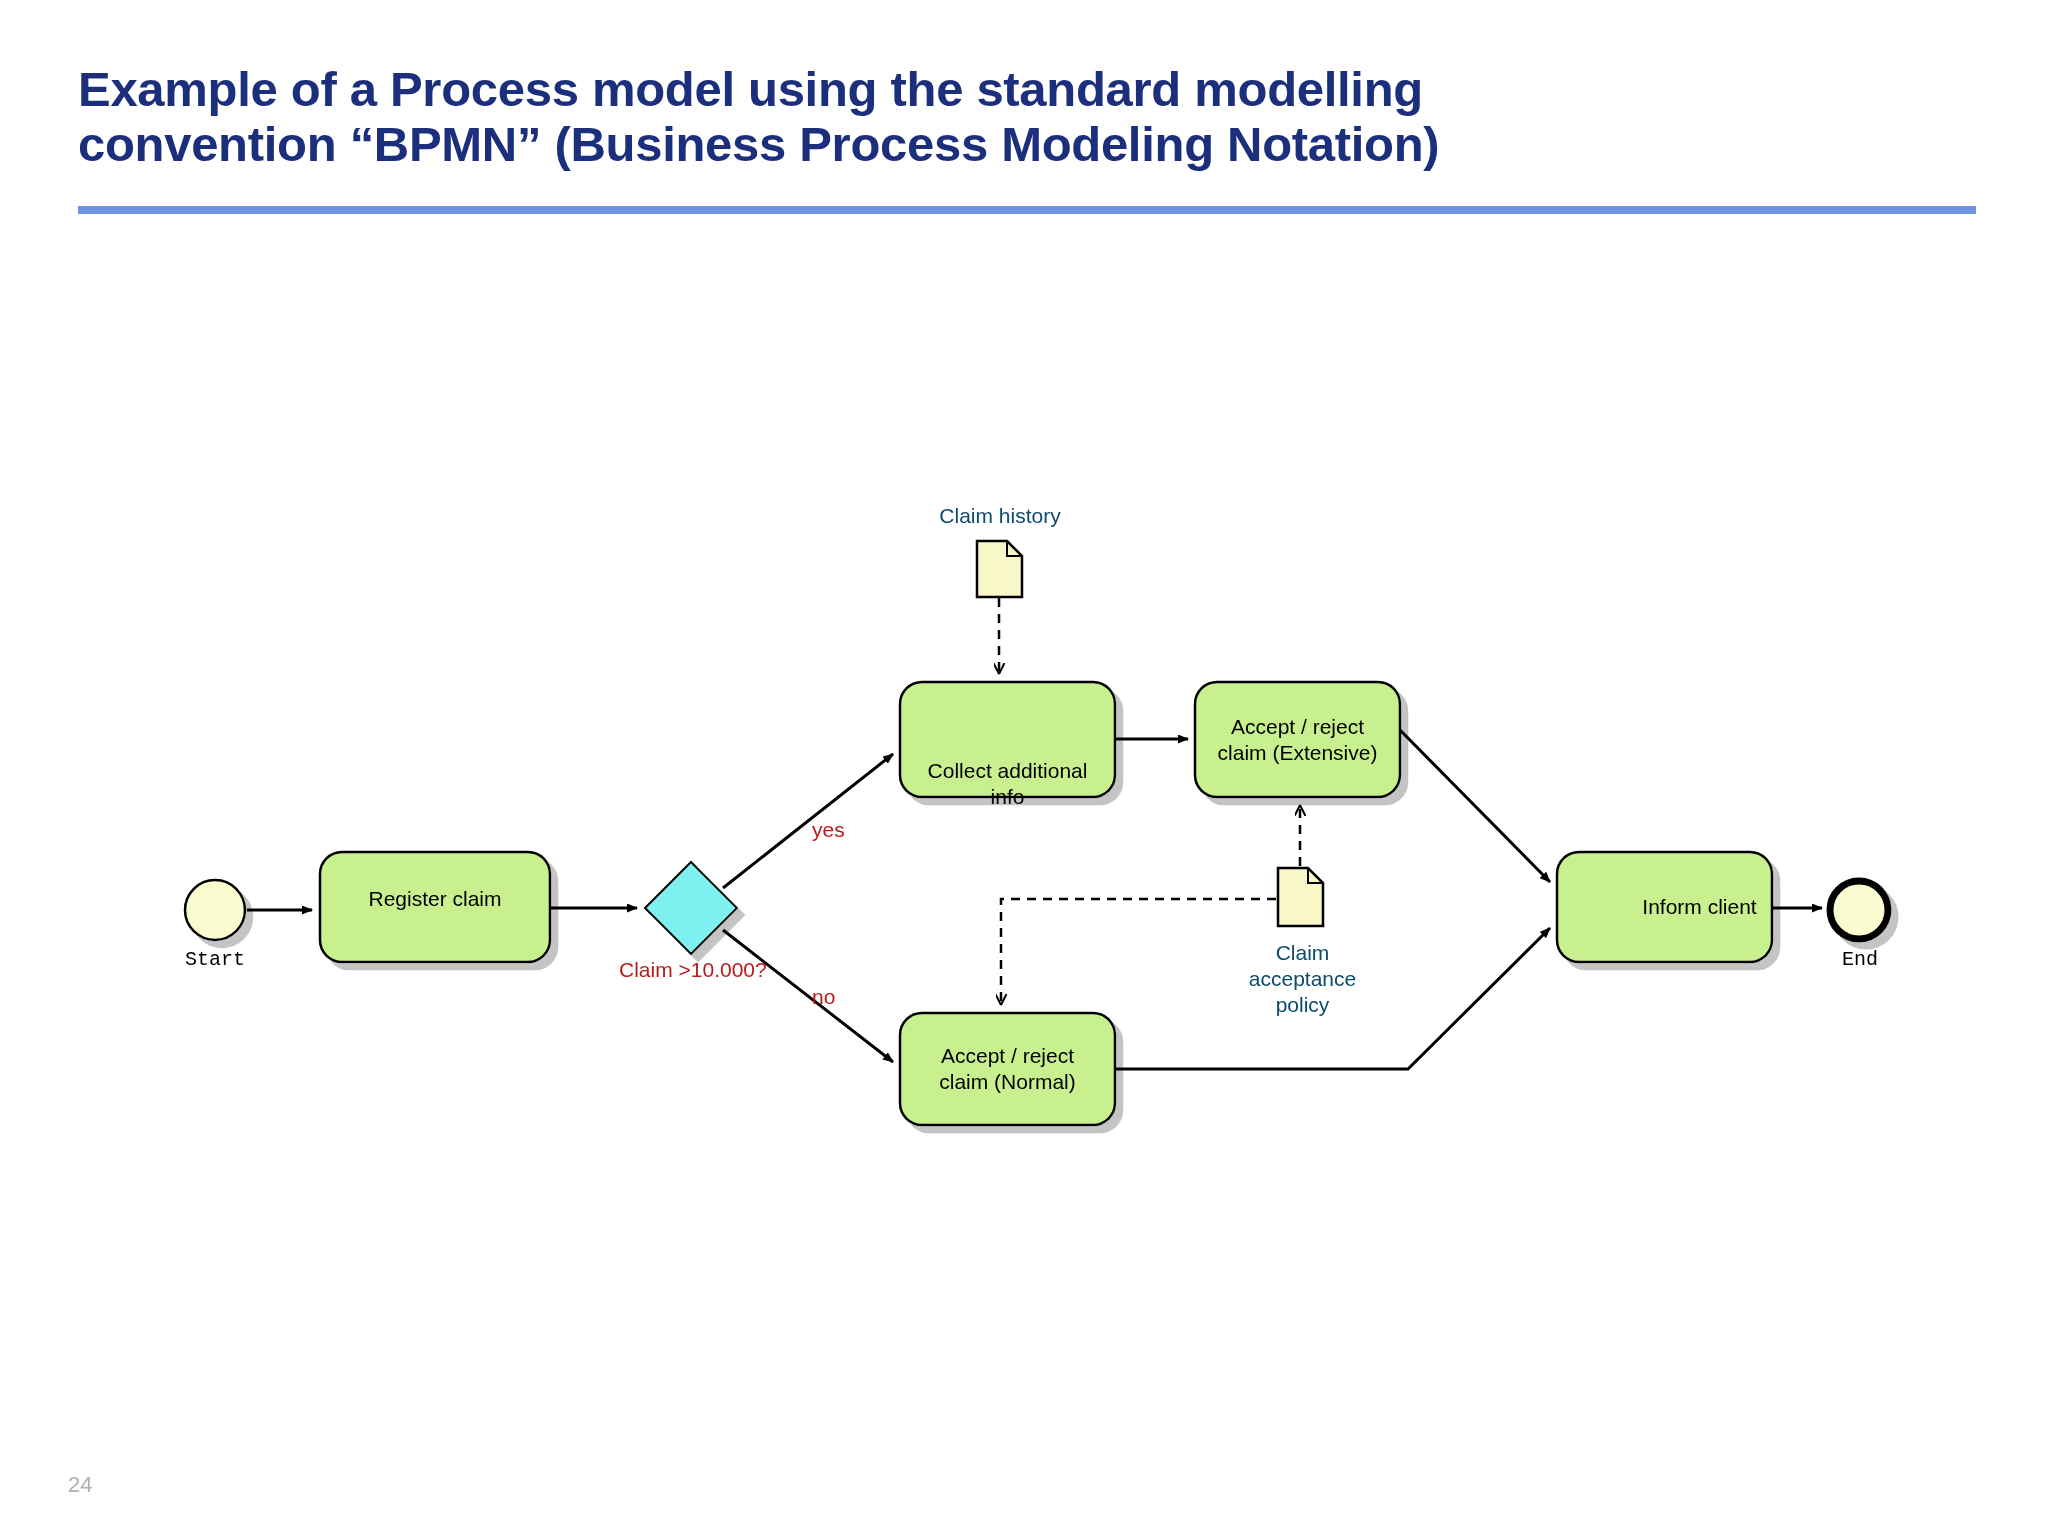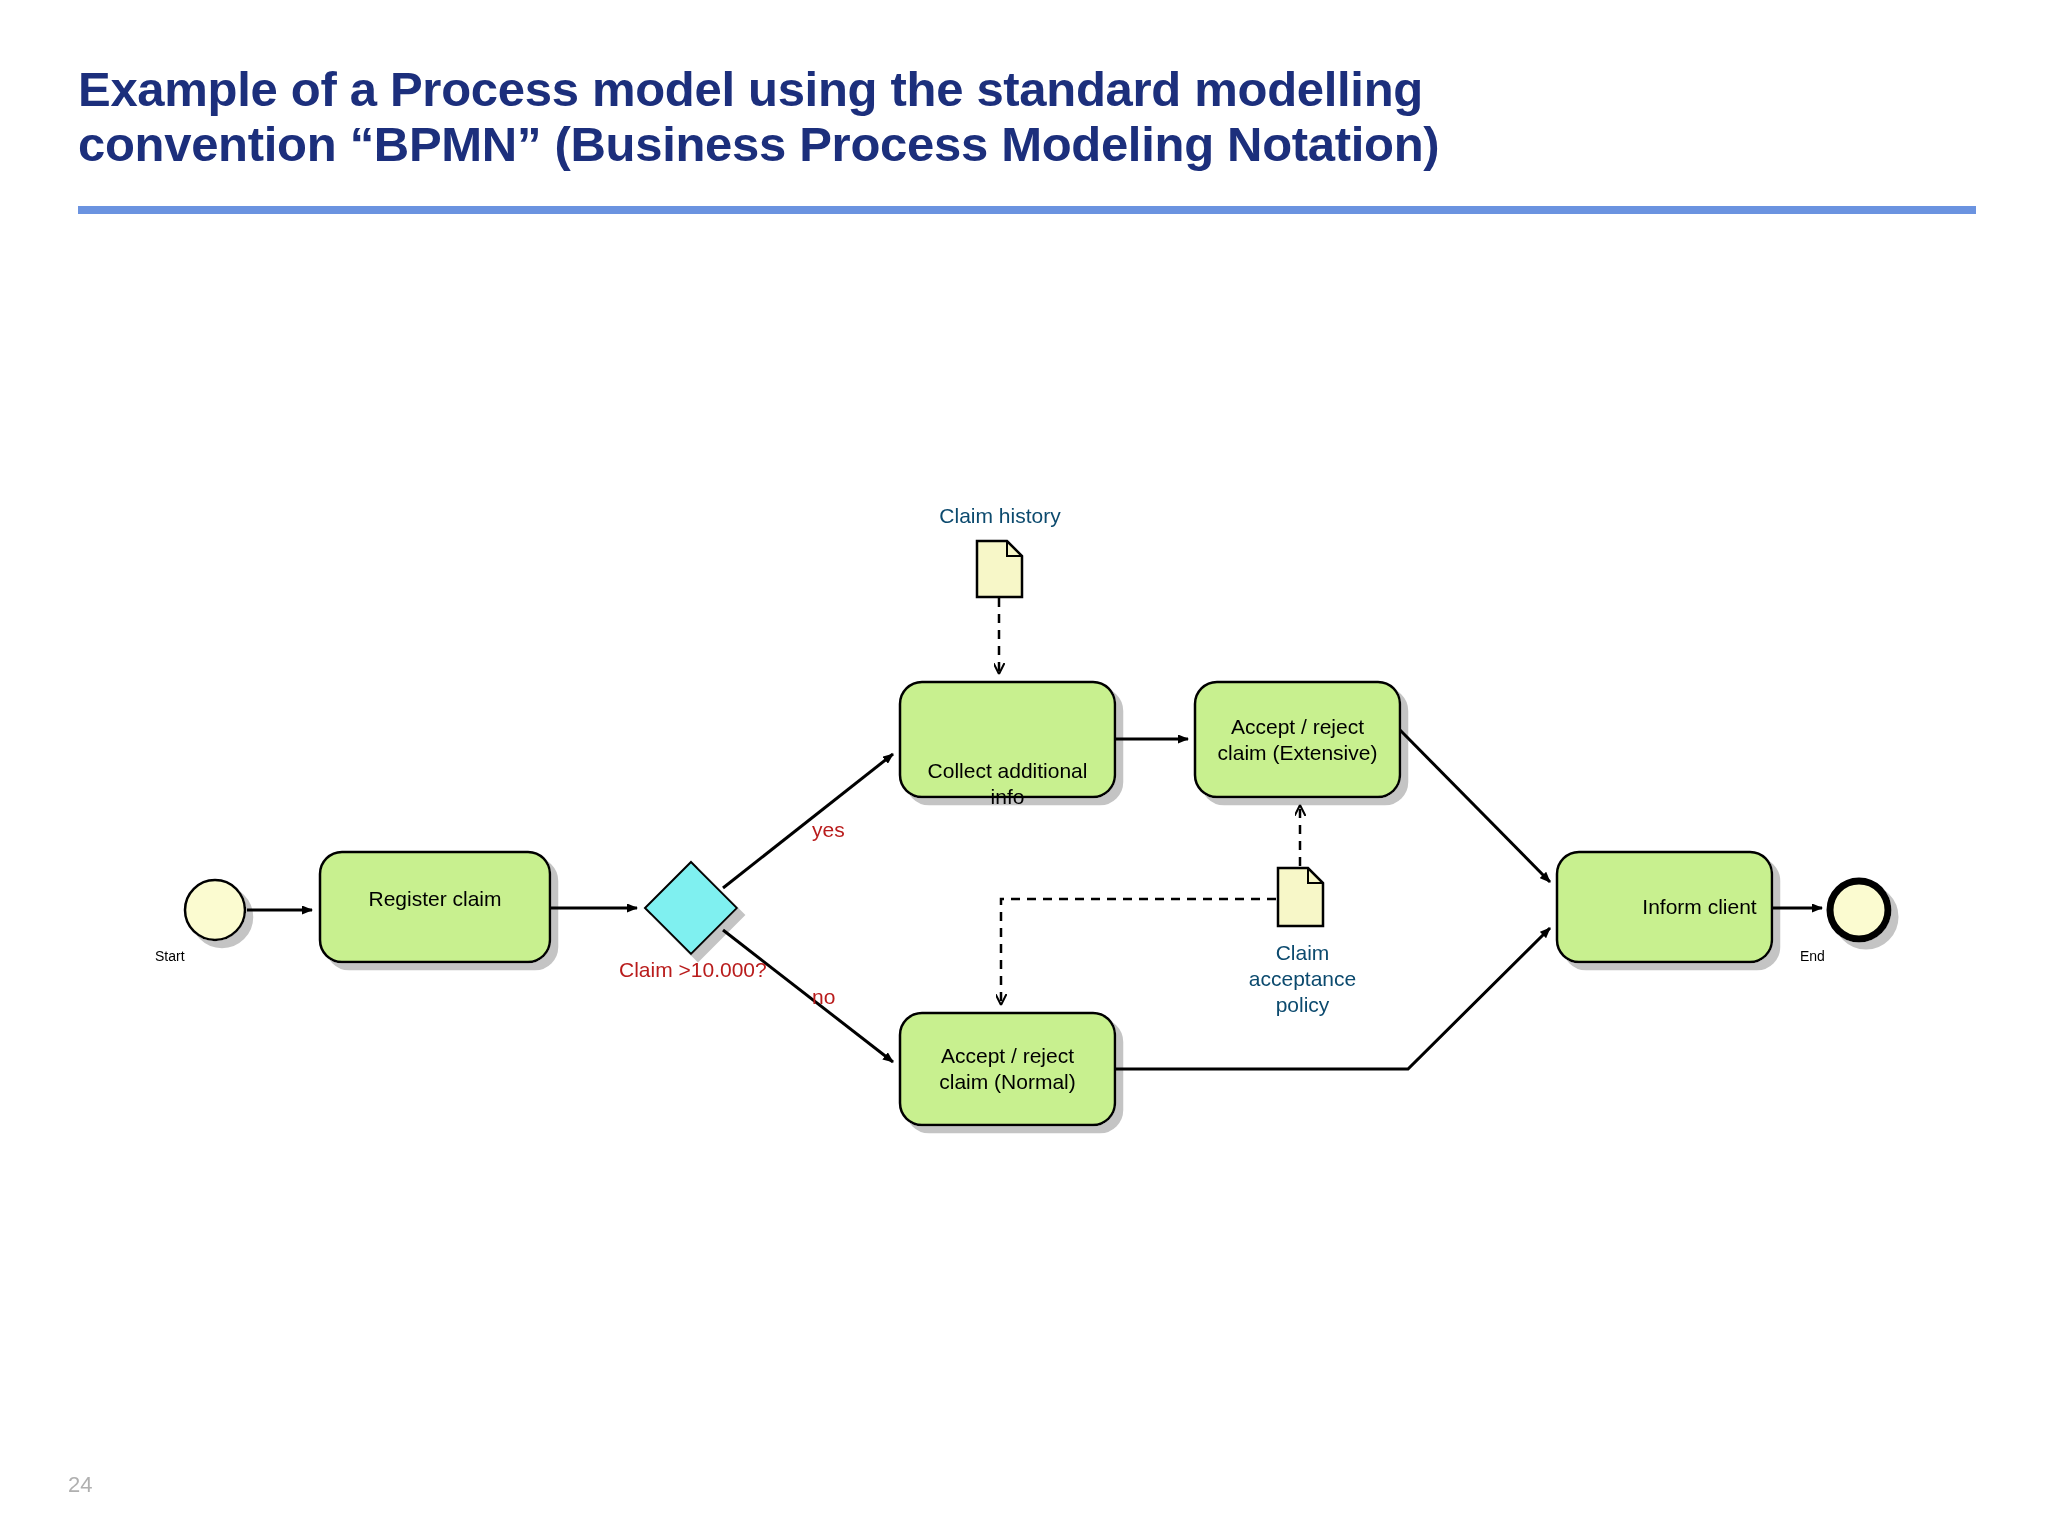--- a/index.html
+++ b/index.html
@@ -80,24 +80,24 @@
   }
   .edge-label {
     position: absolute;
     font-family: "Liberation Sans", sans-serif;
     font-size: 21px;
     color: #b91c1c;
     white-space: pre-line;
   }
   .event-label {
     position: absolute;
-    font-family: Liberation Sans, sans-serif;
-    font-size: 14px;
+    font-family: Liberation Mono, monospace;
+    font-size: 20px;
     color: #000000;
-    text-align: left;
+    text-align: center;
   }
   .data-label {
     position: absolute;
     font-family: "Liberation Sans", sans-serif;
     font-size: 21px;
     color: #0c4a6e;
     text-align: center;
     line-height: 1.24;
     white-space: pre-line;
   }

